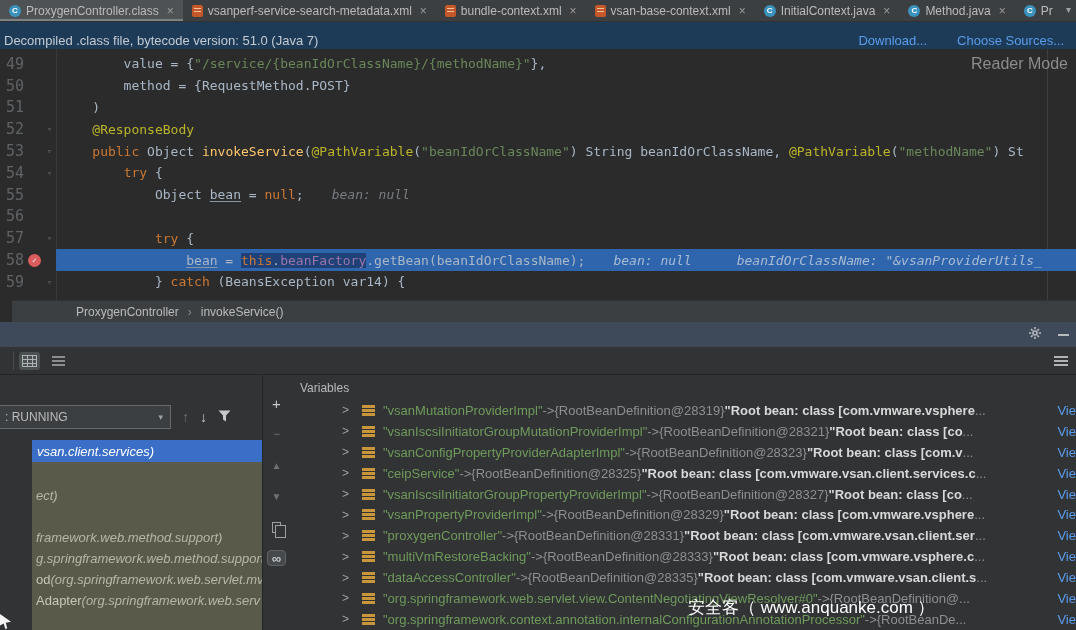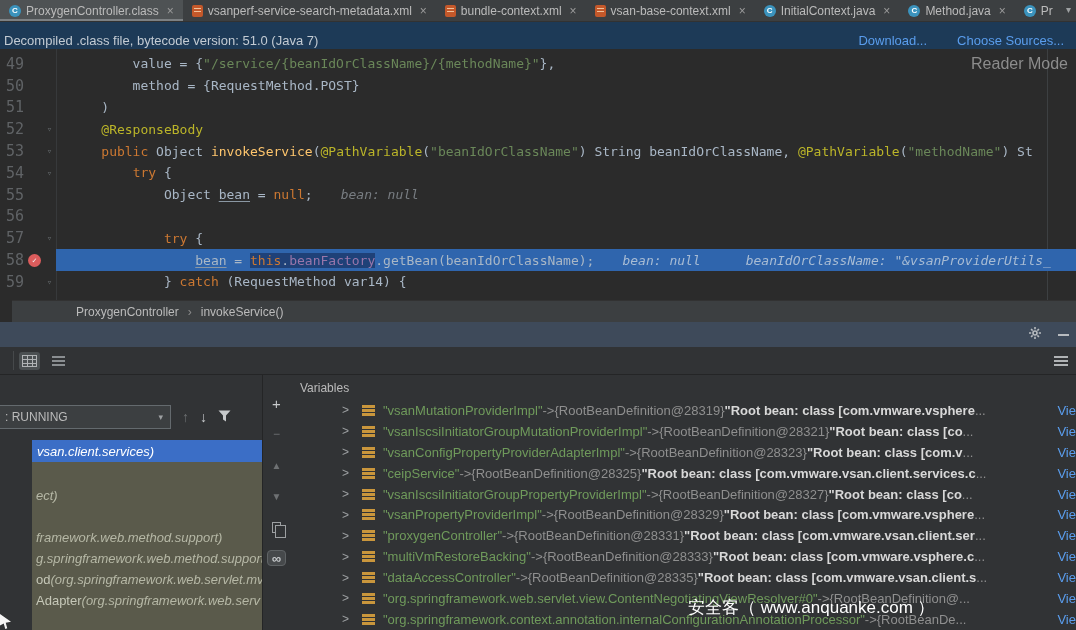--- a/index.html
+++ b/index.html
@@ -34,21 +34,21 @@
   #code { position:absolute; top:4px; left:0; right:0; z-index:2; }
   .cline { height:21.8px; display:flex; align-items:center; position:relative;
            font-family:"DejaVu Sans Mono", monospace; font-size:13px; }
   .cline.exec { background:linear-gradient(to right, rgba(0,0,0,0) 0 56px, var(--exec) 56px); }
   .lnum { width:26px; padding-left:6px; color:#606366; font-size:15px; flex:none;
           font-family:"DejaVu Sans Mono", monospace; }
   .bslot { width:17px; flex:none; }
   .bslot.bp { width:13px; height:13px; margin:0 2px; border-radius:50%; background:var(--bp); color:#f2f2f2;
               font-size:8px; display:flex; align-items:center; justify-content:center; }
   .fold { width:13px; flex:none; color:#5f6467; font-size:9px; text-align:center; }
-  .ctext { margin:9px; padding-left:5px; white-space:pre; font-family:inherit; font-size:inherit; }
+  .ctext { margin:0; padding-left:5px; white-space:pre; font-family:inherit; font-size:inherit; }
   .k { color:#cc7832; } .s { color:#6a8759; } .a { color:#bbb529; } .m { color:#ffc66d; }
   .f { color:#9876aa; } .p { color:#a9b7c6; }
   .u { color:#a9b7c6; text-decoration:underline; text-underline-offset:2px; text-decoration-color:#8a97a3; }
   .sel { background:var(--sel); }
   .hint { color:#787d82; font-style:italic; }
   .hintx { color:#a8bcd4; font-style:italic; }
   .hint1 { margin-left:28px; } .hint2 { margin-left:45px; }
 
   
   .breadcrumbs { position:absolute; top:300px; left:0; right:0; height:22px; background:#3c3f41;
@@ -229,21 +229,21 @@
         <div class="cline exec">
           <span class="lnum">58</span>
           <span class="bslot bp">✓</span>
           <span class="fold"></span>
           <pre class="ctext"><span class="p">                </span><span class="u">bean</span><span class="p"> = </span><span class="k sel">this</span><span class="p sel">.</span><span class="f sel">beanFactory</span><span class="p">.getBean(beanIdOrClassName);</span><span class="hintx hint1">bean: null</span><span class="hintx hint2">beanIdOrClassName: "&amp;vsanProviderUtils_</span></pre>
         </div>
         <div class="cline">
           <span class="lnum">59</span>
           <span class="bslot"></span>
           <span class="fold">▿</span>
-          <pre class="ctext"><span class="p">            } </span><span class="k">catch</span><span class="p"> (RequestMethod var14) {</span></pre>
+          <pre class="ctext"><span class="p">            } </span><span class="k">catch</span><span class="p"> (BeansException var14) {</span></pre>
         </div>
       </div>
   </div>
 
   <div class="breadcrumbs">
     <span>ProxygenController</span>
     <span class="bsep">›</span>
     <span>invokeService()</span>
   </div>
 

